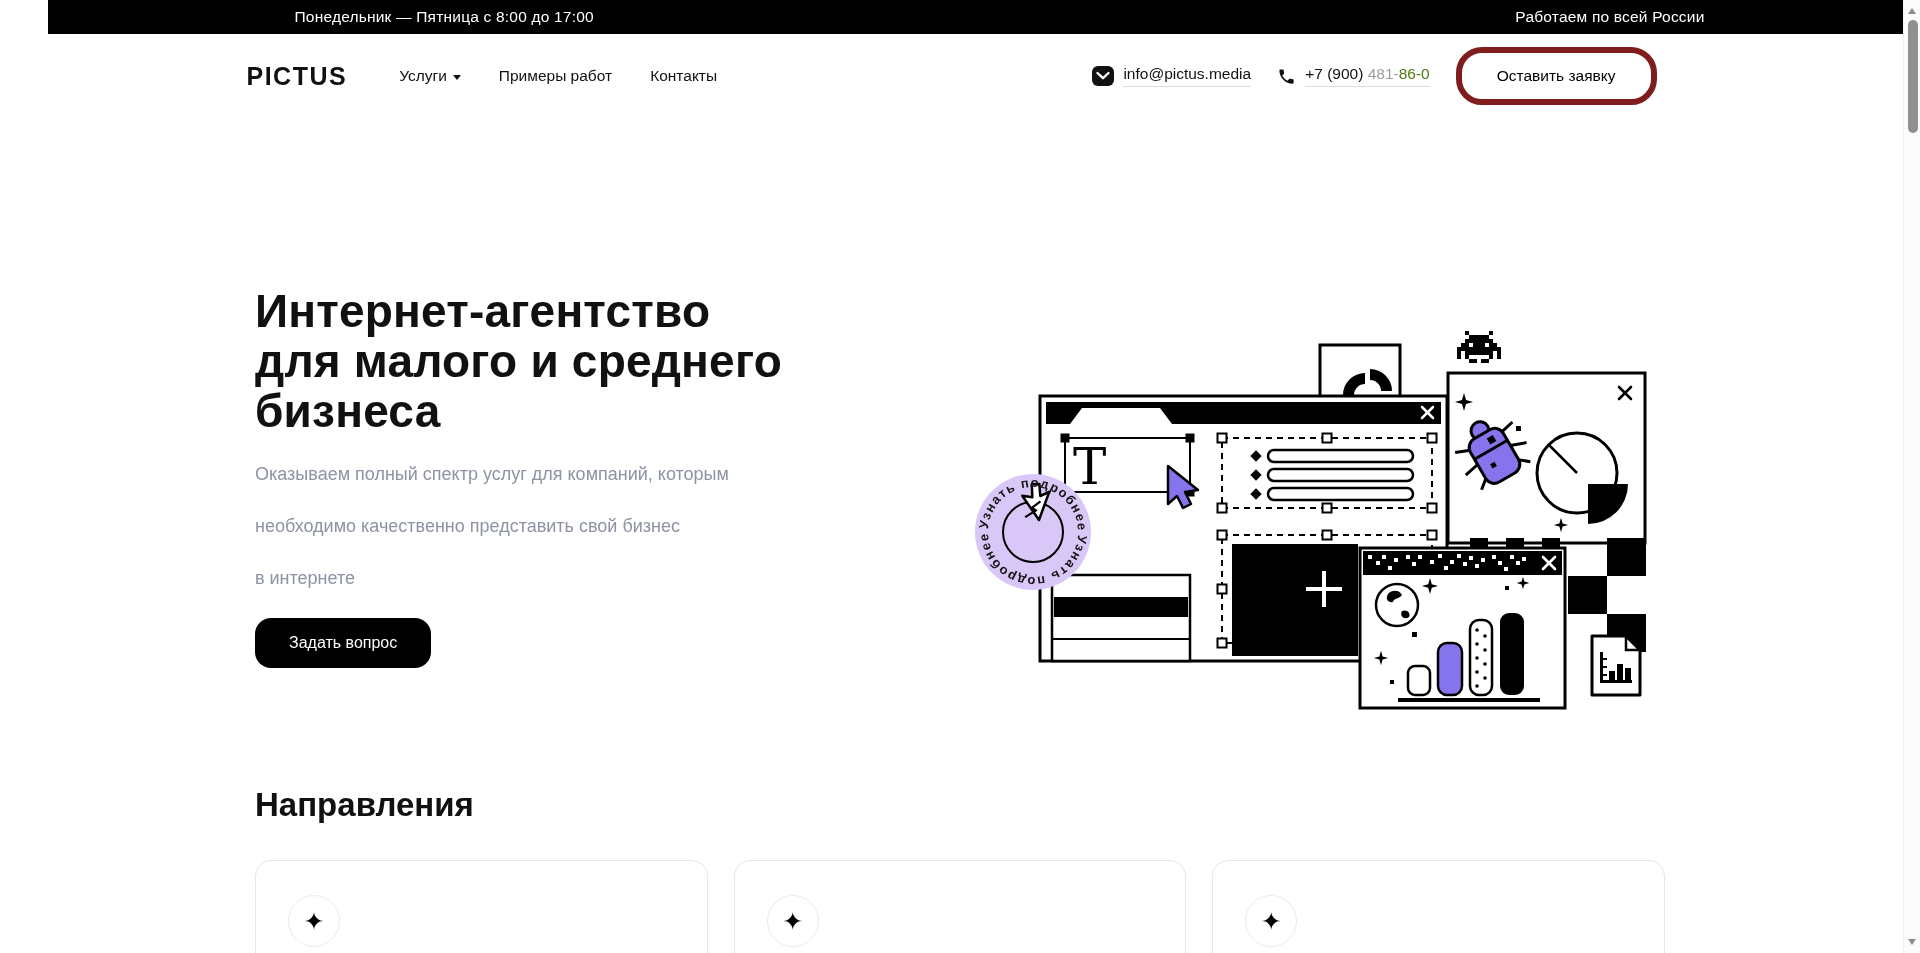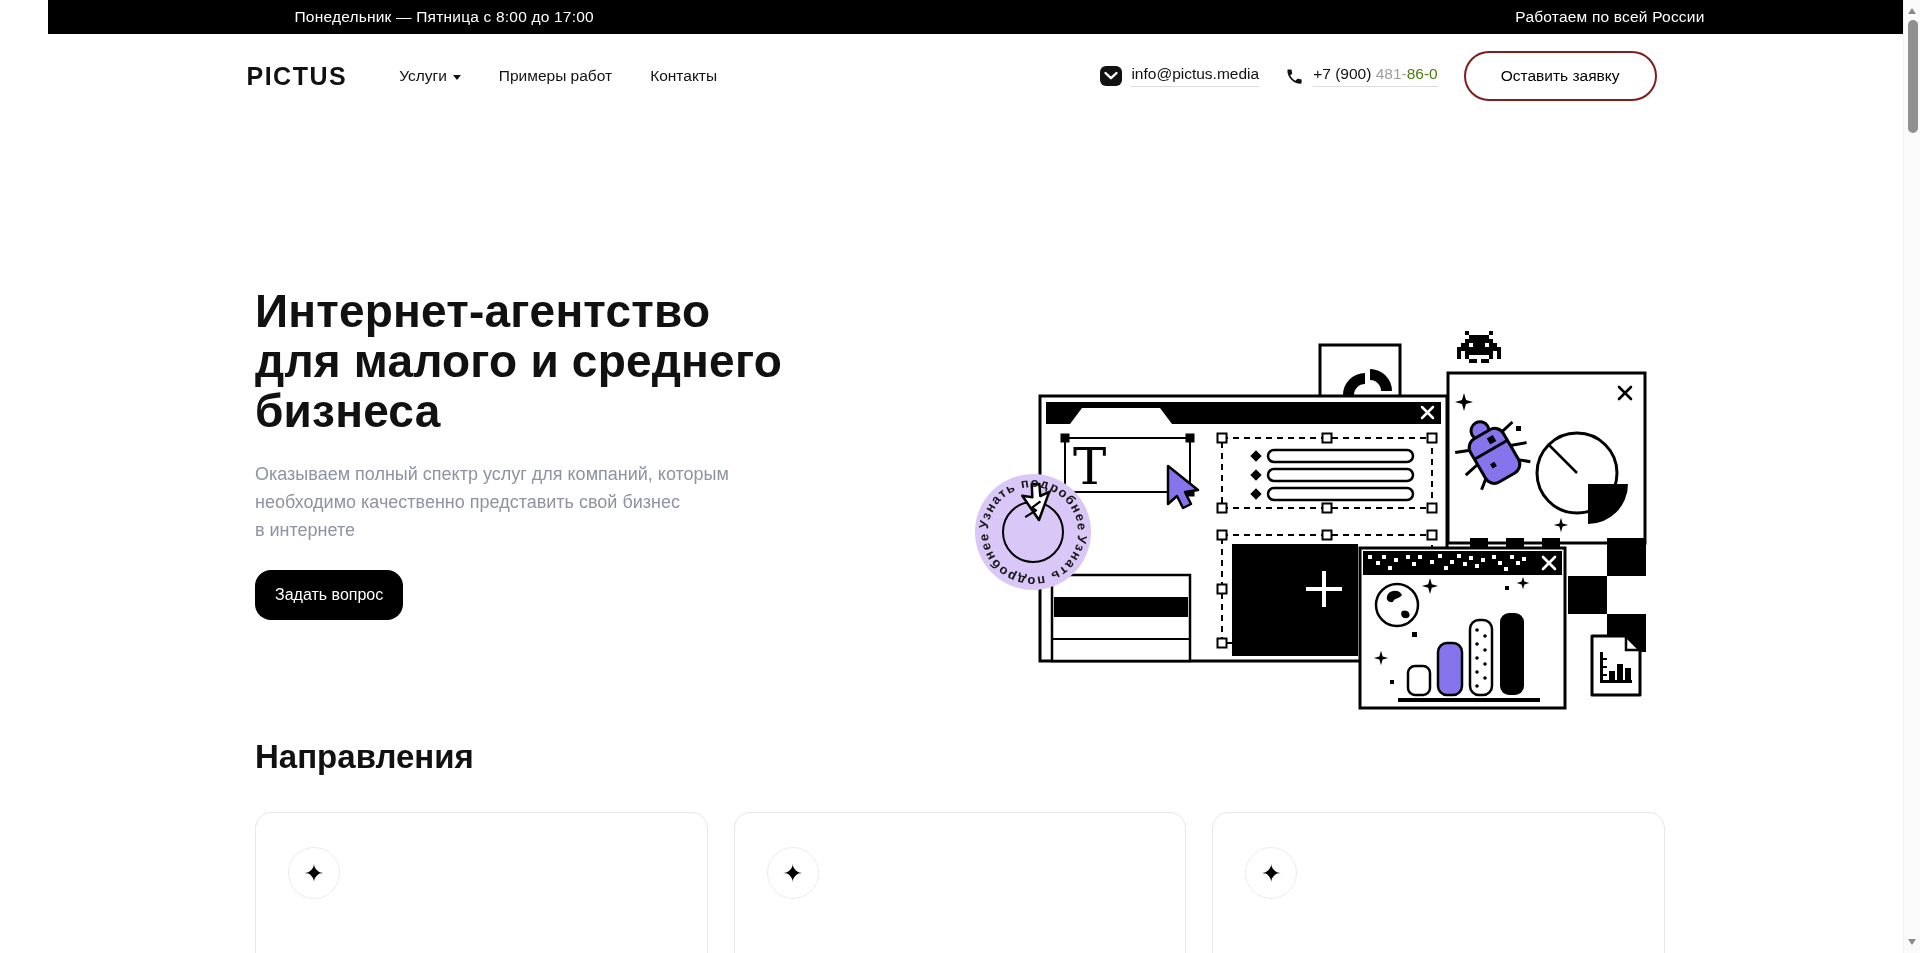--- a/index.html
+++ b/index.html
@@ -16,29 +16,29 @@
   .header .container { display:flex; align-items:center; }
   .logo { font-size:25px; font-weight:800; letter-spacing:1.5px; cursor:pointer; transform:scaleY(1.02); }
   .nav { display:flex; gap:38px; margin-left:52px; font-size:15.5px; }
   .nav-item { display:flex; align-items:center; gap:6px; cursor:pointer; }
   .caret { width:0; height:0; border-left:4.5px solid transparent; border-right:4.5px solid transparent; border-top:5.5px solid #111; margin-top:2px; }
   .contacts { margin-left:auto; display:flex; align-items:center; gap:26px; }
   .contact { display:flex; align-items:center; gap:9px; font-size:15.5px; cursor:pointer; }
   .contact .txt { border-bottom:1px solid #dcdcdc; padding-bottom:3px; }
   .phone-mid { color:#9e9e9e; }
   .phone-end { color:#4d7c0f; }
-  .cta-btn { border:2px solid #7f1d1d; border-radius:26px; background:#fff; padding:14px 35px; font-size:15.5px; font-family:inherit; cursor:pointer; }
+  .cta-btn { border:6px solid #7f1d1d; border-radius:26px; background:#fff; padding:14px 35px; font-size:15.5px; font-family:inherit; cursor:pointer; }
 
   
   .hero { padding-top:168px; position:relative; }
   .hero h1 { font-size:46px; line-height:50px; font-weight:600; letter-spacing:.2px; }
   .hero h1 span { display:block; }
   .subtitle { margin-top:24px; font-size:18px; line-height:28px; color:#8d93a3; }
-  .subtitle span { display:block; }
-  .ask-btn { margin-top:26px; background:#000; color:#fff; border:none; border-radius:16px; padding:16px 20px; font-size:16px; font-family:inherit; cursor:pointer; }
+  .subtitle span { display:block;margin-top:24px; }
+  .ask-btn { margin-top:26px; background:#000; color:#fff; border:none; border-radius:16px; padding:16px 34px; font-size:16px; font-family:inherit; cursor:pointer; }
 
   
   .directions { margin-top:118px; }
   .directions h2 { font-size:33px; font-weight:600; }
   .cards { display:flex; gap:26px; margin-top:36px; }
   .card { flex:1; border:1px solid #e7e7e7; border-radius:16px; padding:34px 32px; height:240px; cursor:pointer; background:#fff; }
   .card-icon { width:52px; height:52px; border:1px solid #ececec; border-radius:50%; display:flex; align-items:center; justify-content:center; font-size:25px; color:#000; }
 
   
   .illustration { position:absolute; left:960px; top:180px; width:700px; height:430px; }

